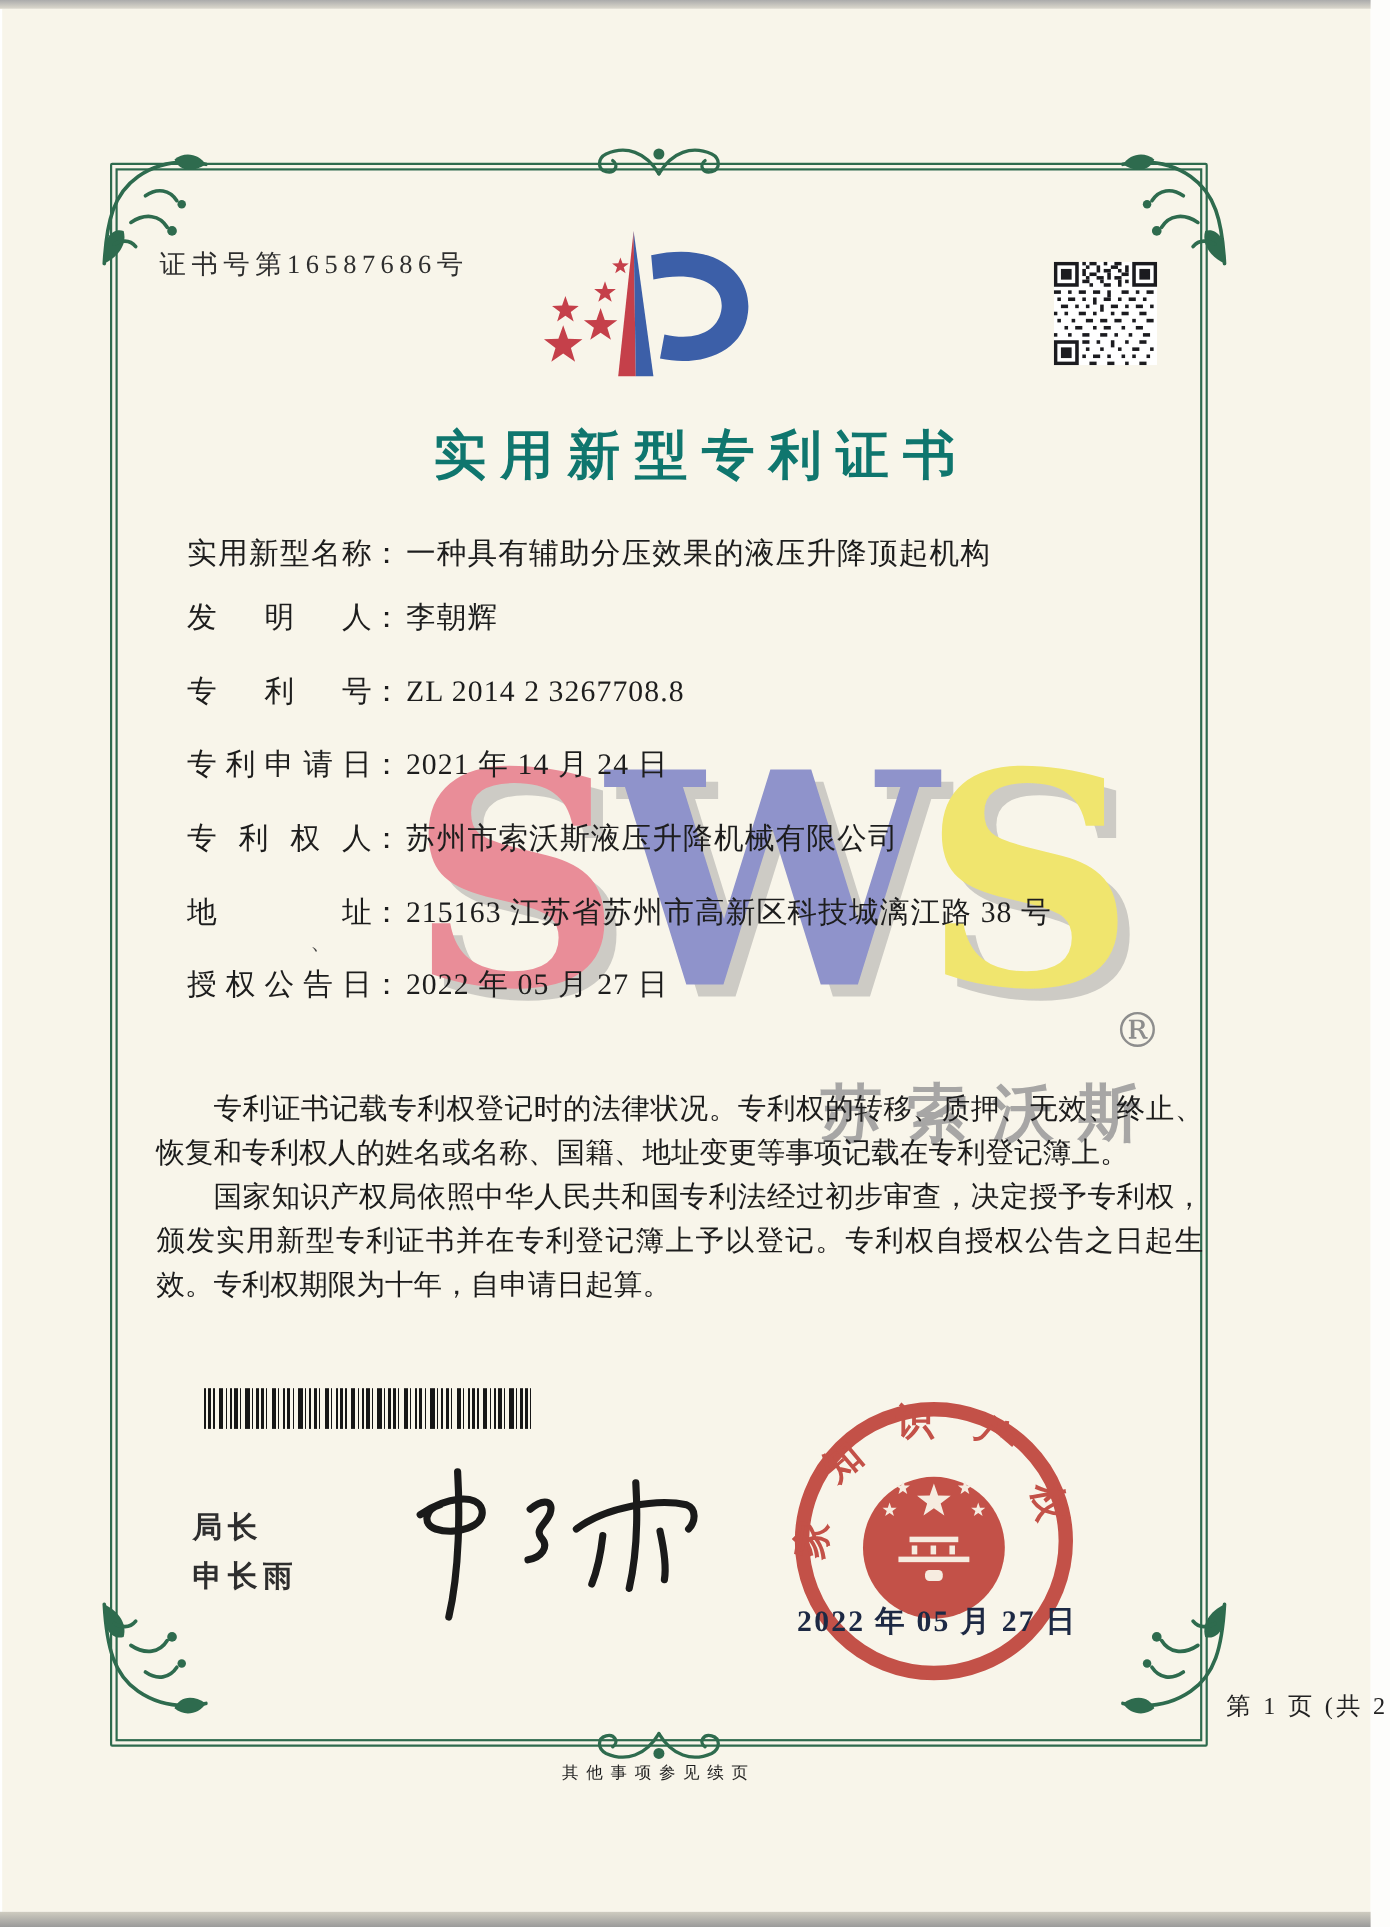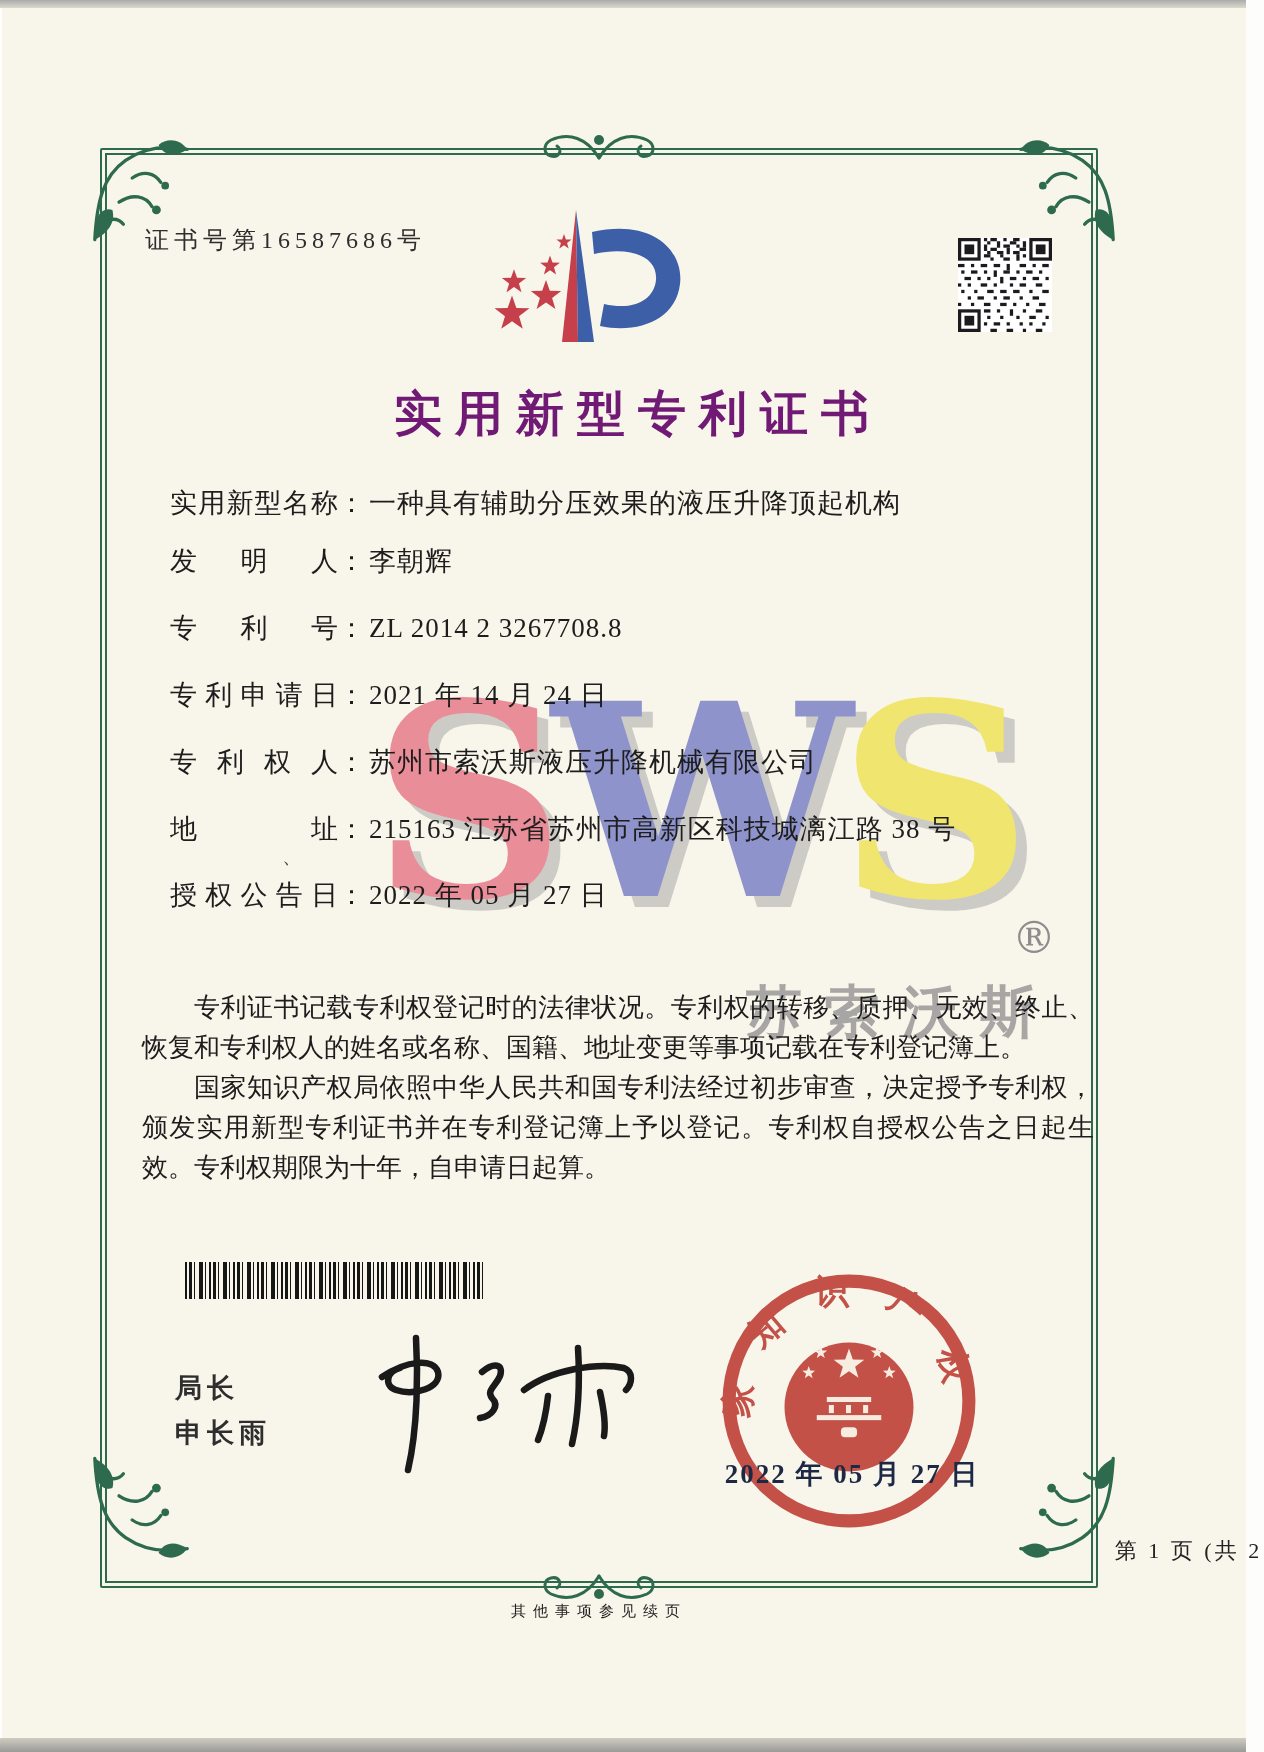--- a/index.html
+++ b/index.html
@@ -27,21 +27,21 @@
 
   .cert-no{
     position:absolute;left:145px;top:224px;z-index:3;
     font-size:24px;letter-spacing:5px;color:#2e2e2e;
   }
   .logo{position:absolute;left:452px;top:208px;z-index:3;}
   .qr{position:absolute;left:958px;top:238px;z-index:3;}
 
   .title{
     position:absolute;left:100px;top:382px;width:1076px;z-index:3;
-    text-align:center;font-size:48px;font-weight:700;color:#701a75;
+    text-align:center;font-size:48px;font-weight:700;color:#0f766e;
     letter-spacing:13px;
   }
 
   .row{position:absolute;left:170px;width:920px;z-index:3;font-size:27px;color:#1d1d1d;}
   .flabel{
     display:inline-block;width:168px;vertical-align:top;
     text-align:justify;text-align-last:justify;text-justify:inter-character;
   }
   .colon{display:inline-block;margin-right:4px;}
   .fvalue{letter-spacing:1px;}

